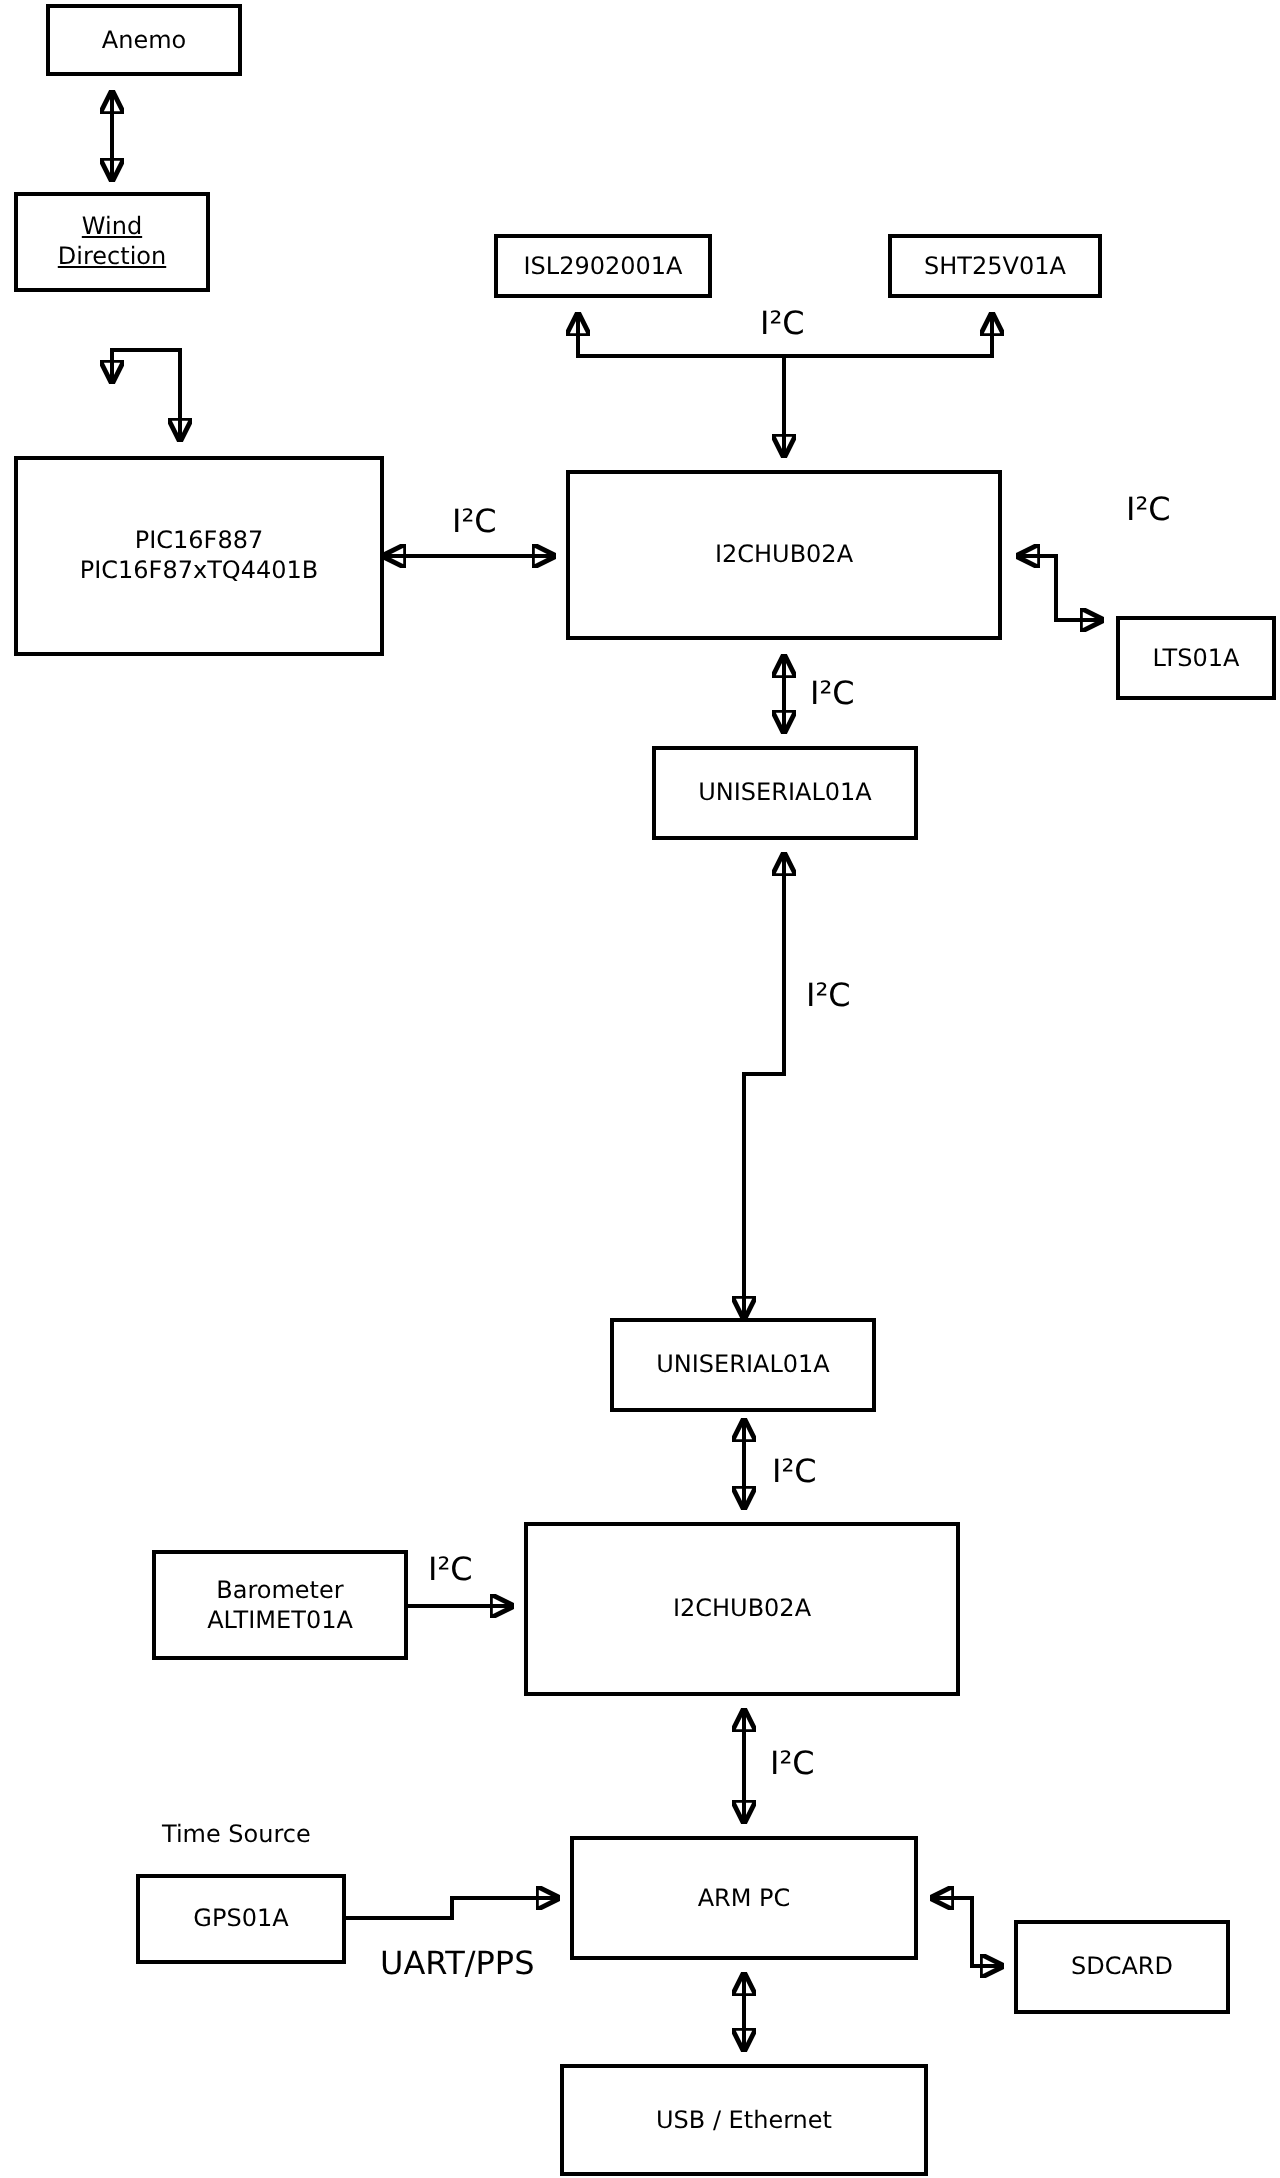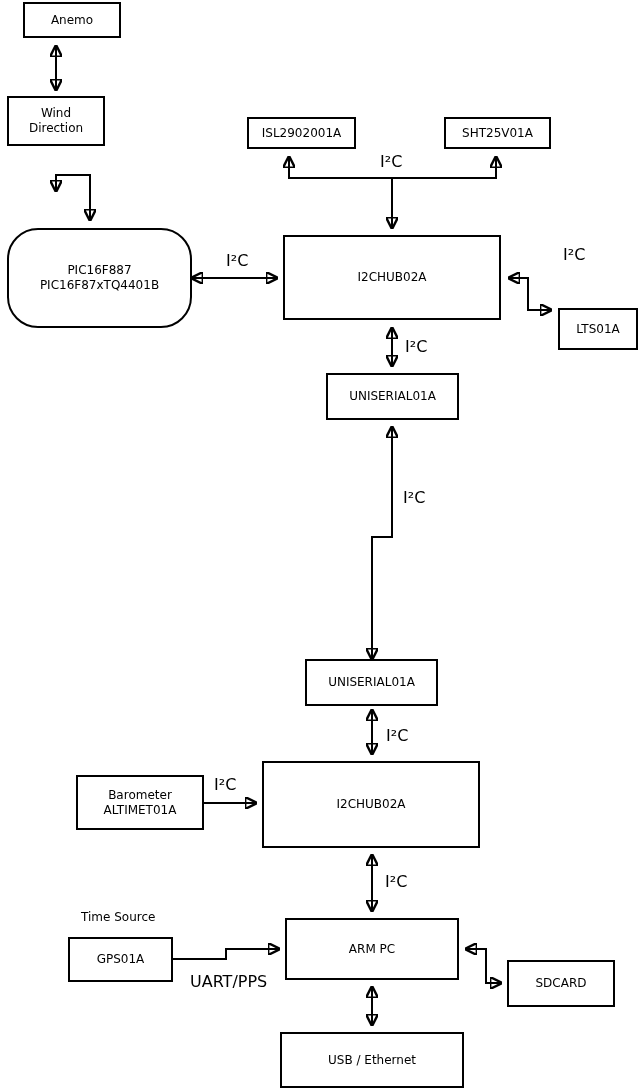--- a/index.html
+++ b/index.html
@@ -97,26 +97,26 @@
 
     <path d="M 466 949 L 486 949 L 486 983 L 501 983" marker-start="url(#ah)" marker-end="url(#ah)"></path>
 
     <line x1="372" y1="987" x2="372" y2="1025" marker-start="url(#ah)" marker-end="url(#ah)"></line>
   </svg>
 
   <div class="node" style="left:7px; top:2px; width:98px; height:36px;margin-left:16px;">
     <span class="lbl">Anemo</span>
   </div>
 
-  <div class="node" style="left:7px; top:96px; width:98px; height:50px;">
+  <div class="node" style="left:7px; top:96px; width:98px; height:50px;text-decoration:underline;">
     <span class="lbl">Wind
 Direction</span>
   </div>
 
-  <div class="node" style="left:7px; top:228px; width:185px; height:100px;border-radius:31px;">
+  <div class="node" style="left:7px; top:228px; width:185px; height:100px;">
     <span class="lbl">PIC16F887
 PIC16F87xTQ4401B</span>
   </div>
 
   <div class="node" style="left:235px; top:117px; width:109px; height:32px;margin-left:12px;">
     <span class="lbl">ISL2902001A</span>
   </div>
 
   <div class="node" style="left:444px; top:117px; width:107px; height:32px;">
     <span class="lbl">SHT25V01A</span>

